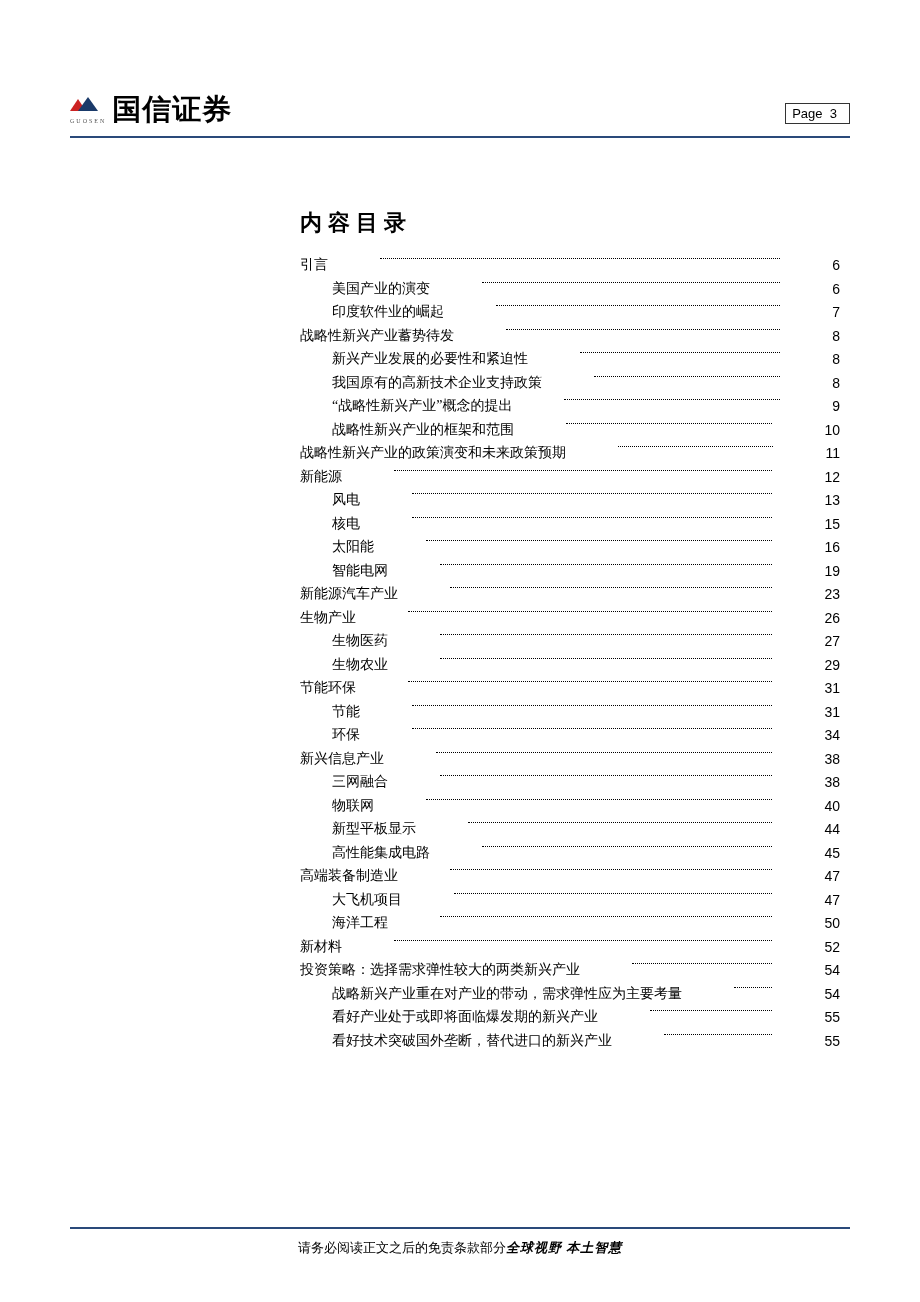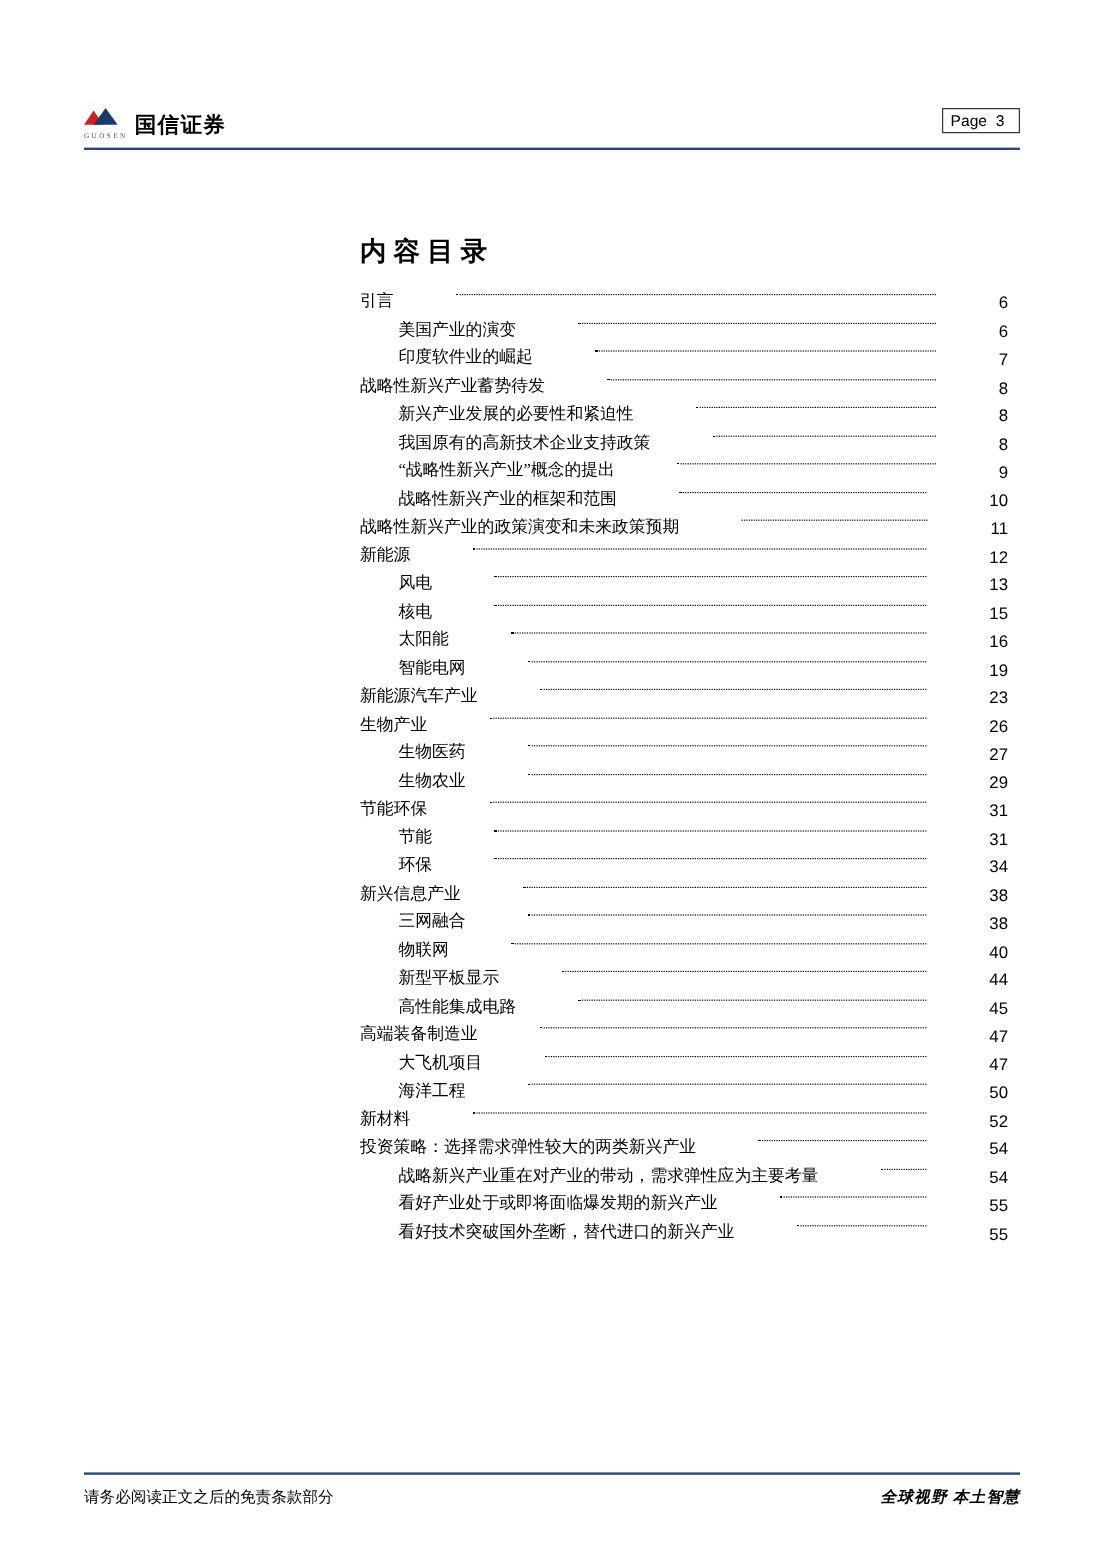--- a/index.html
+++ b/index.html
@@ -28,21 +28,21 @@
     align-items: center;
     gap: 6px;
   }
   .logo-mark {
     position: relative;
     width: 28px;
     height: 20px;
   }
   .logo-text {
     font-family: "SimHei", "黑体", sans-serif;
-    font-size: 18px;
+    font-size: 29px;
     font-weight: bold;
     letter-spacing: 1px;
     text-align: center;
   }
   .logo-sub {
     font-size: 6px;
     letter-spacing: 2px;
     color: #555;
     text-align: center;
     margin-top: 1px;
@@ -92,21 +92,21 @@
     left: 70px;
     right: 70px;
     bottom: 45px;
   }
   .footer-rule {
     border-top: 2px solid #2a4a7a;
     margin-bottom: 10px;
   }
   .footer-row {
     display: flex;
-    justify-content: space-between;
+    justify-content: center;
     font-size: 13px;
   }
   .footer-right {
     font-family: "STKaiti", "KaiTi", "楷体", serif;
     font-style: italic;
     font-weight: bold;
     letter-spacing: 1px;
   }
 </style>
 </head>

